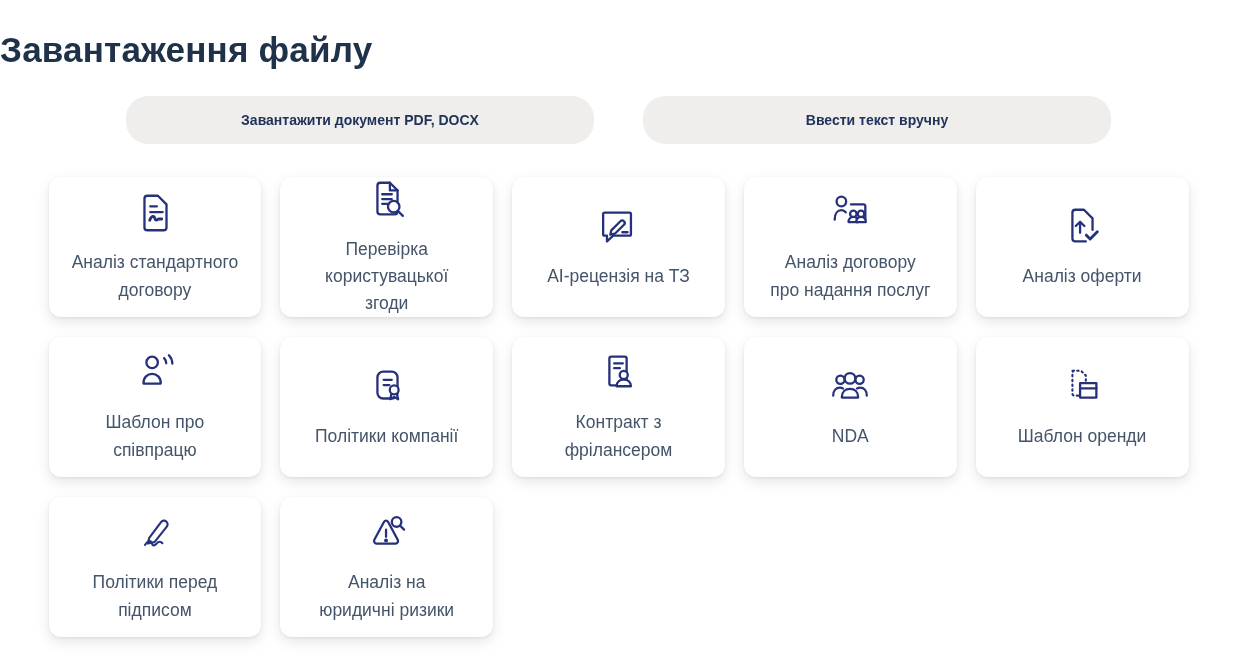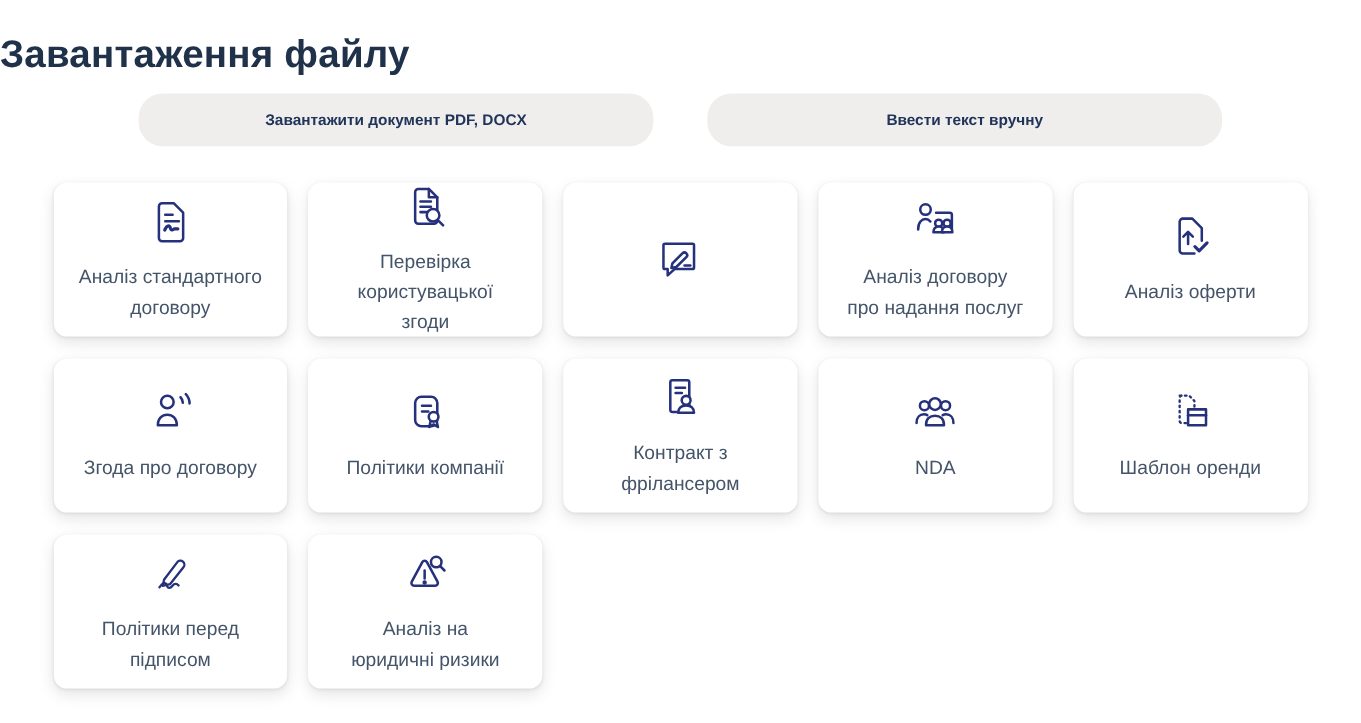--- a/index.html
+++ b/index.html
@@ -11,21 +11,21 @@
   }
   .page-title {
     margin-top: 30px;
     text-align: left;
     font-size: 35px;
     font-weight: 700;
     color: #20324a;
     letter-spacing: .2px;
   }
   .tabs-row {
-    margin-top: 15px;
+    margin-top: 26px;
     display: flex;
     justify-content: center;
     gap: 49px;
   }
   .tab-btn {
     width: 468px;
     height: 48px;
     border: none;
     border-radius: 22px;
     background: #efeeec;
@@ -108,20 +108,21 @@
     </div>
 
     <div class="card">
       <span class="icon">
         <svg viewBox="0 0 48 48" fill="none" stroke="#26317c" stroke-width="2.4" stroke-linecap="round" stroke-linejoin="round">
           <path d="M10 9 h26 a1.5 1.5 0 0 1 1.5 1.5 v21 a1.5 1.5 0 0 1-1.5 1.5 H19 l-6.5 6 v-6 H10 a1.5 1.5 0 0 1-1.5-1.5 v-21 A1.5 1.5 0 0 1 10 9 z"></path>
           <path d="M17 27.5 l9.5-9.5 a2.6 2.6 0 0 1 3.7 3.7 L20.7 31 l-4.7 1 z"></path>
           <path d="M28.5 29.5 h5.5"></path>
         </svg>
       </span>
+      <span class="label">AI-рецензія на ТЗ</span>
     </div>
 
     <div class="card">
       <span class="icon">
         <svg viewBox="0 0 48 48" fill="none" stroke="#26317c" stroke-width="2.4" stroke-linecap="round" stroke-linejoin="round">
           <circle cx="15" cy="12" r="5"></circle>
           <path d="M8 31 c0-7 3.5-10 7-10 1.8 0 3.4.8 4.6 2.3"></path>
           <path d="M25 15 h13 a2 2 0 0 1 2 2 v13 a2 2 0 0 1-2 2 h-2.5"></path>
           <circle cx="27.5" cy="25" r="3.4" fill="#ffffff"></circle>
           <path d="M22.5 33.5 c0-3.6 2.2-5.4 5-5.4 s5 1.8 5 5.4 z" fill="#ffffff"></path>
@@ -145,21 +146,21 @@
 
     <div class="card">
       <span class="icon">
         <svg viewBox="0 0 48 48" fill="none" stroke="#26317c" stroke-width="2.4" stroke-linecap="round" stroke-linejoin="round">
           <circle cx="21" cy="13" r="6"></circle>
           <path d="M12 35 v-.5 c0-6 4-9.5 9-9.5 s9 3.5 9 9.5 v.5 z"></path>
           <path d="M33.5 8.5 a7.5 7.5 0 0 1 2.2 5.3"></path>
           <path d="M38.5 5.5 a13 13 0 0 1 3.6 8.8"></path>
         </svg>
       </span>
-      <span class="label">Згода про договору</span>
+      <span class="label">Шаблон про співпрацю</span>
     </div>
 
     <div class="card">
       <span class="icon">
         <svg viewBox="0 0 48 48" fill="none" stroke="#26317c" stroke-width="2.4" stroke-linecap="round" stroke-linejoin="round">
           <rect x="14" y="8" width="21" height="28" rx="6"></rect>
           <path d="M20.5 16.5 h8.5 M20.5 22 h6"></path>
           <path d="M28.8 30.5 l-1.4 6.2 4.1-2.4 4.1 2.4 -1.4-6.2" fill="#ffffff"></path>
           <circle cx="31.5" cy="27" r="4.6" fill="#ffffff"></circle>
         </svg>

